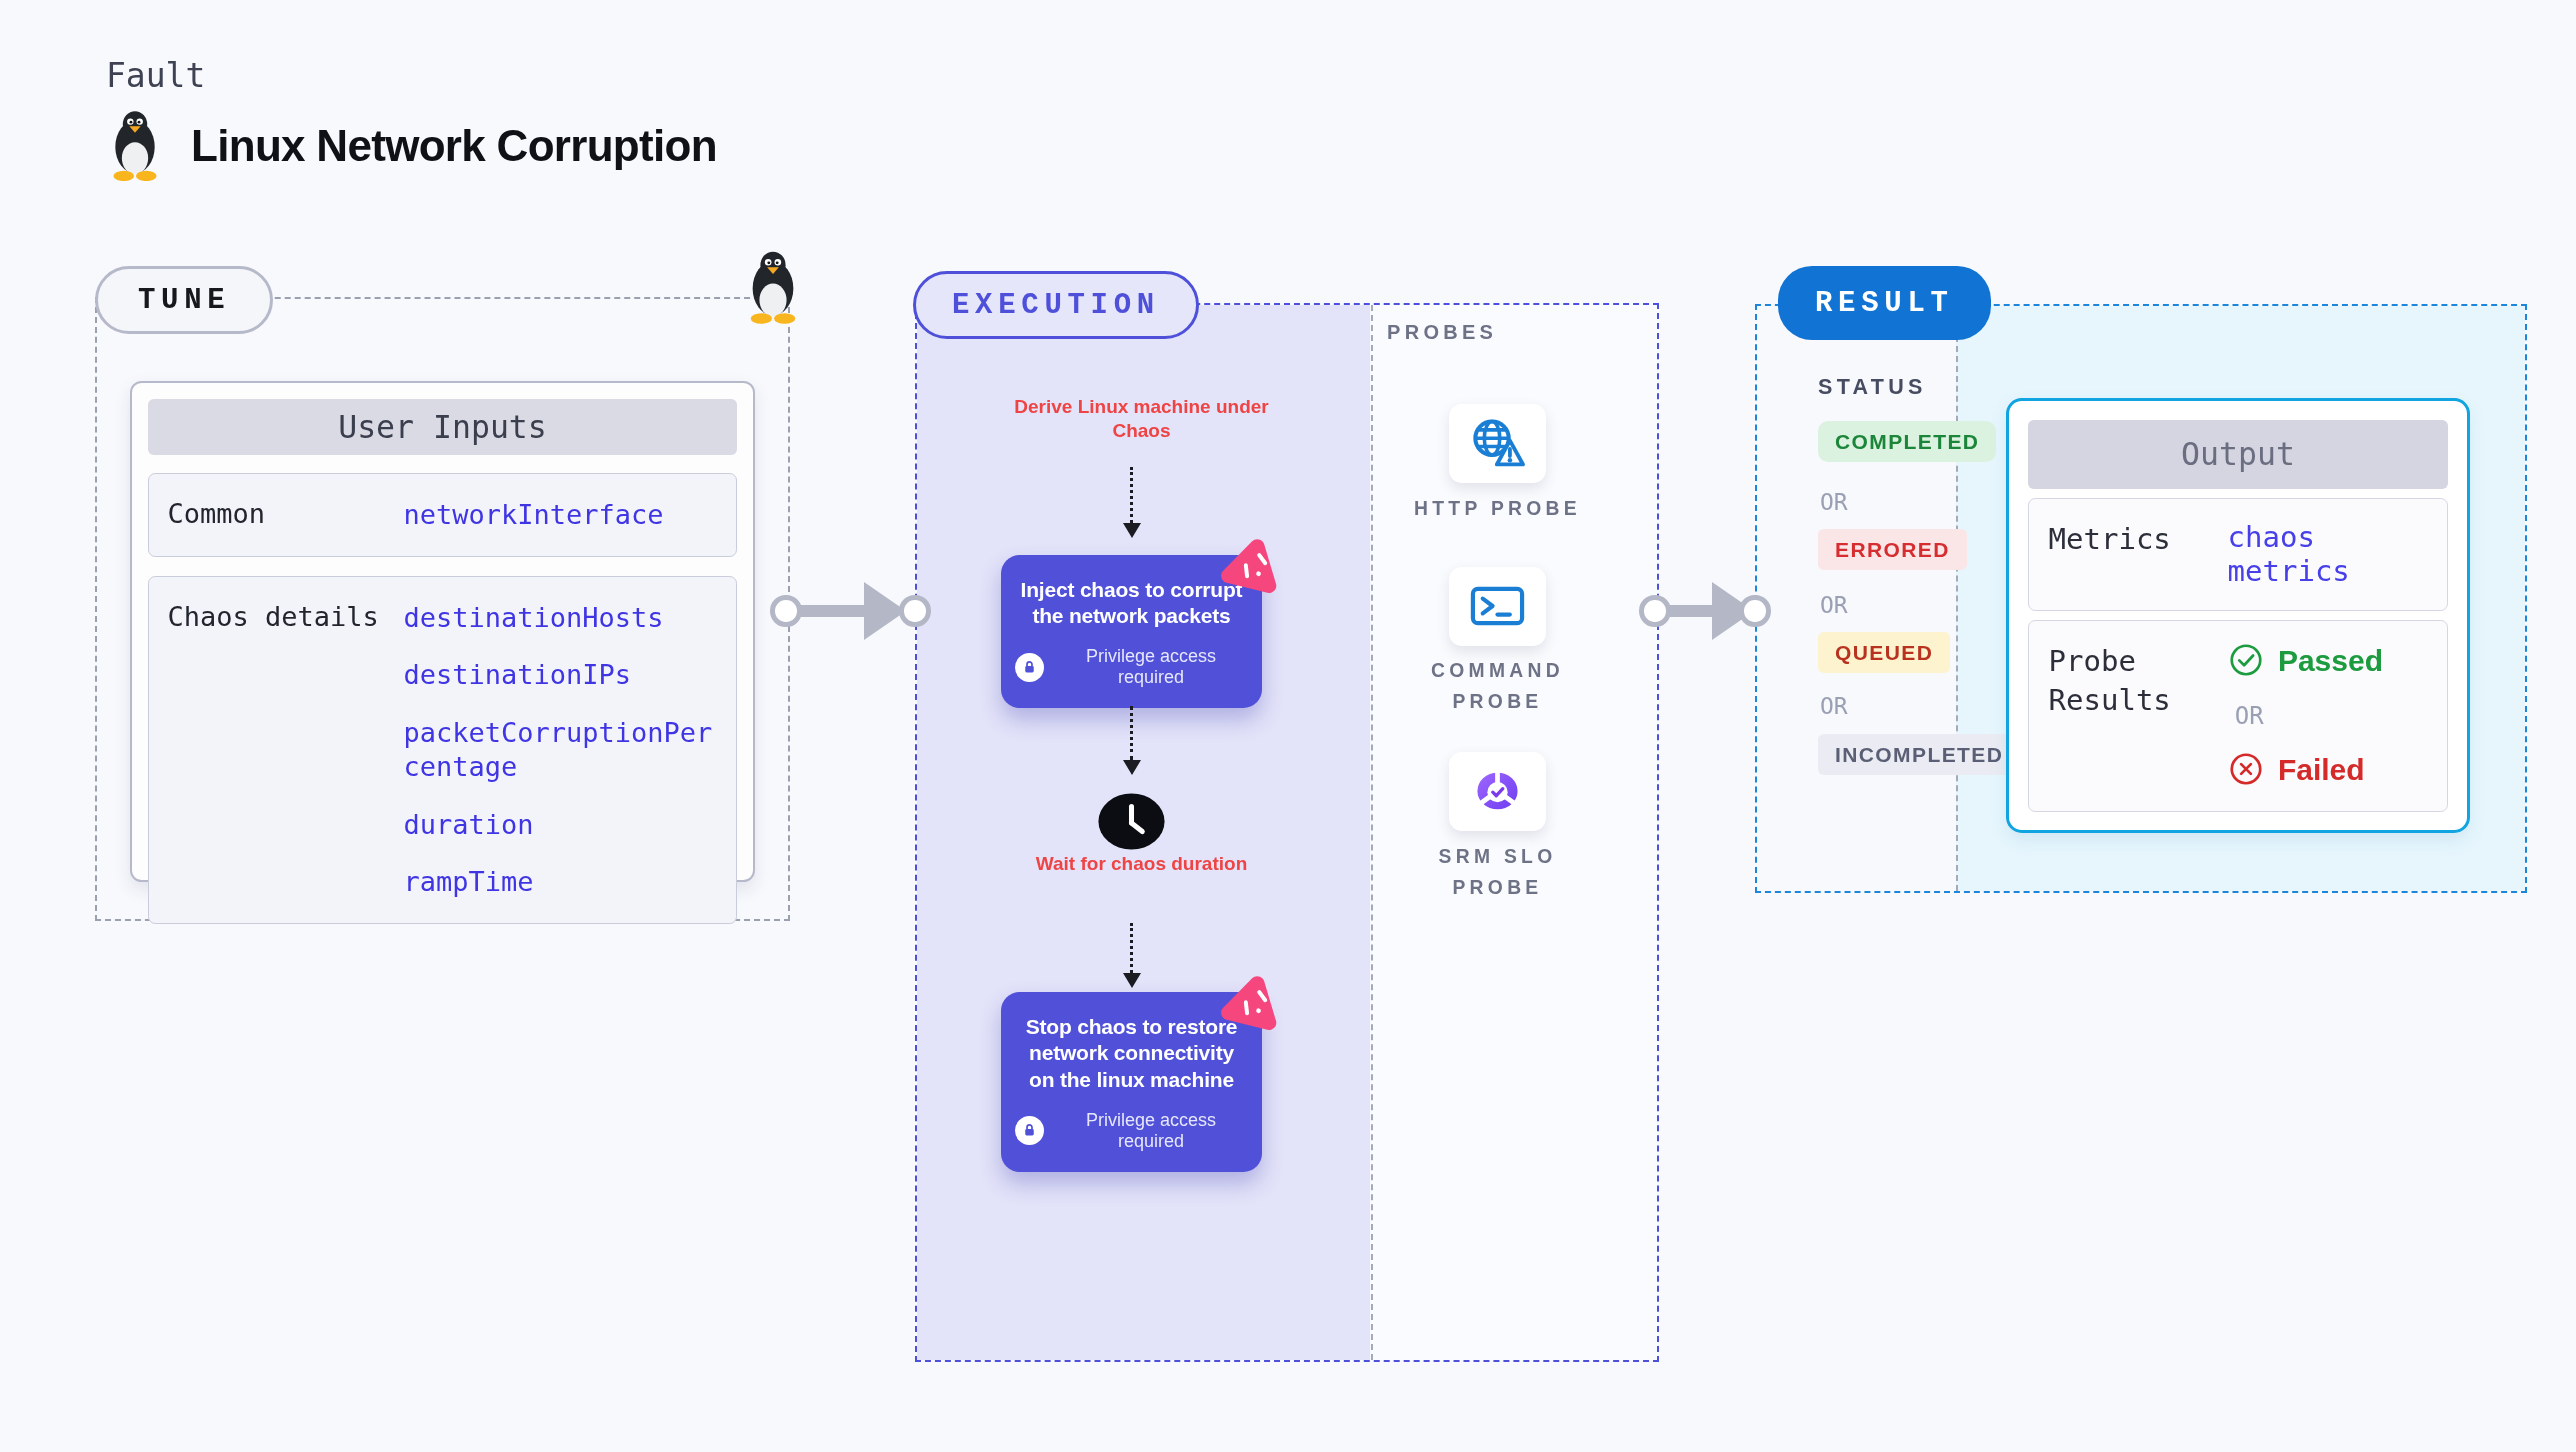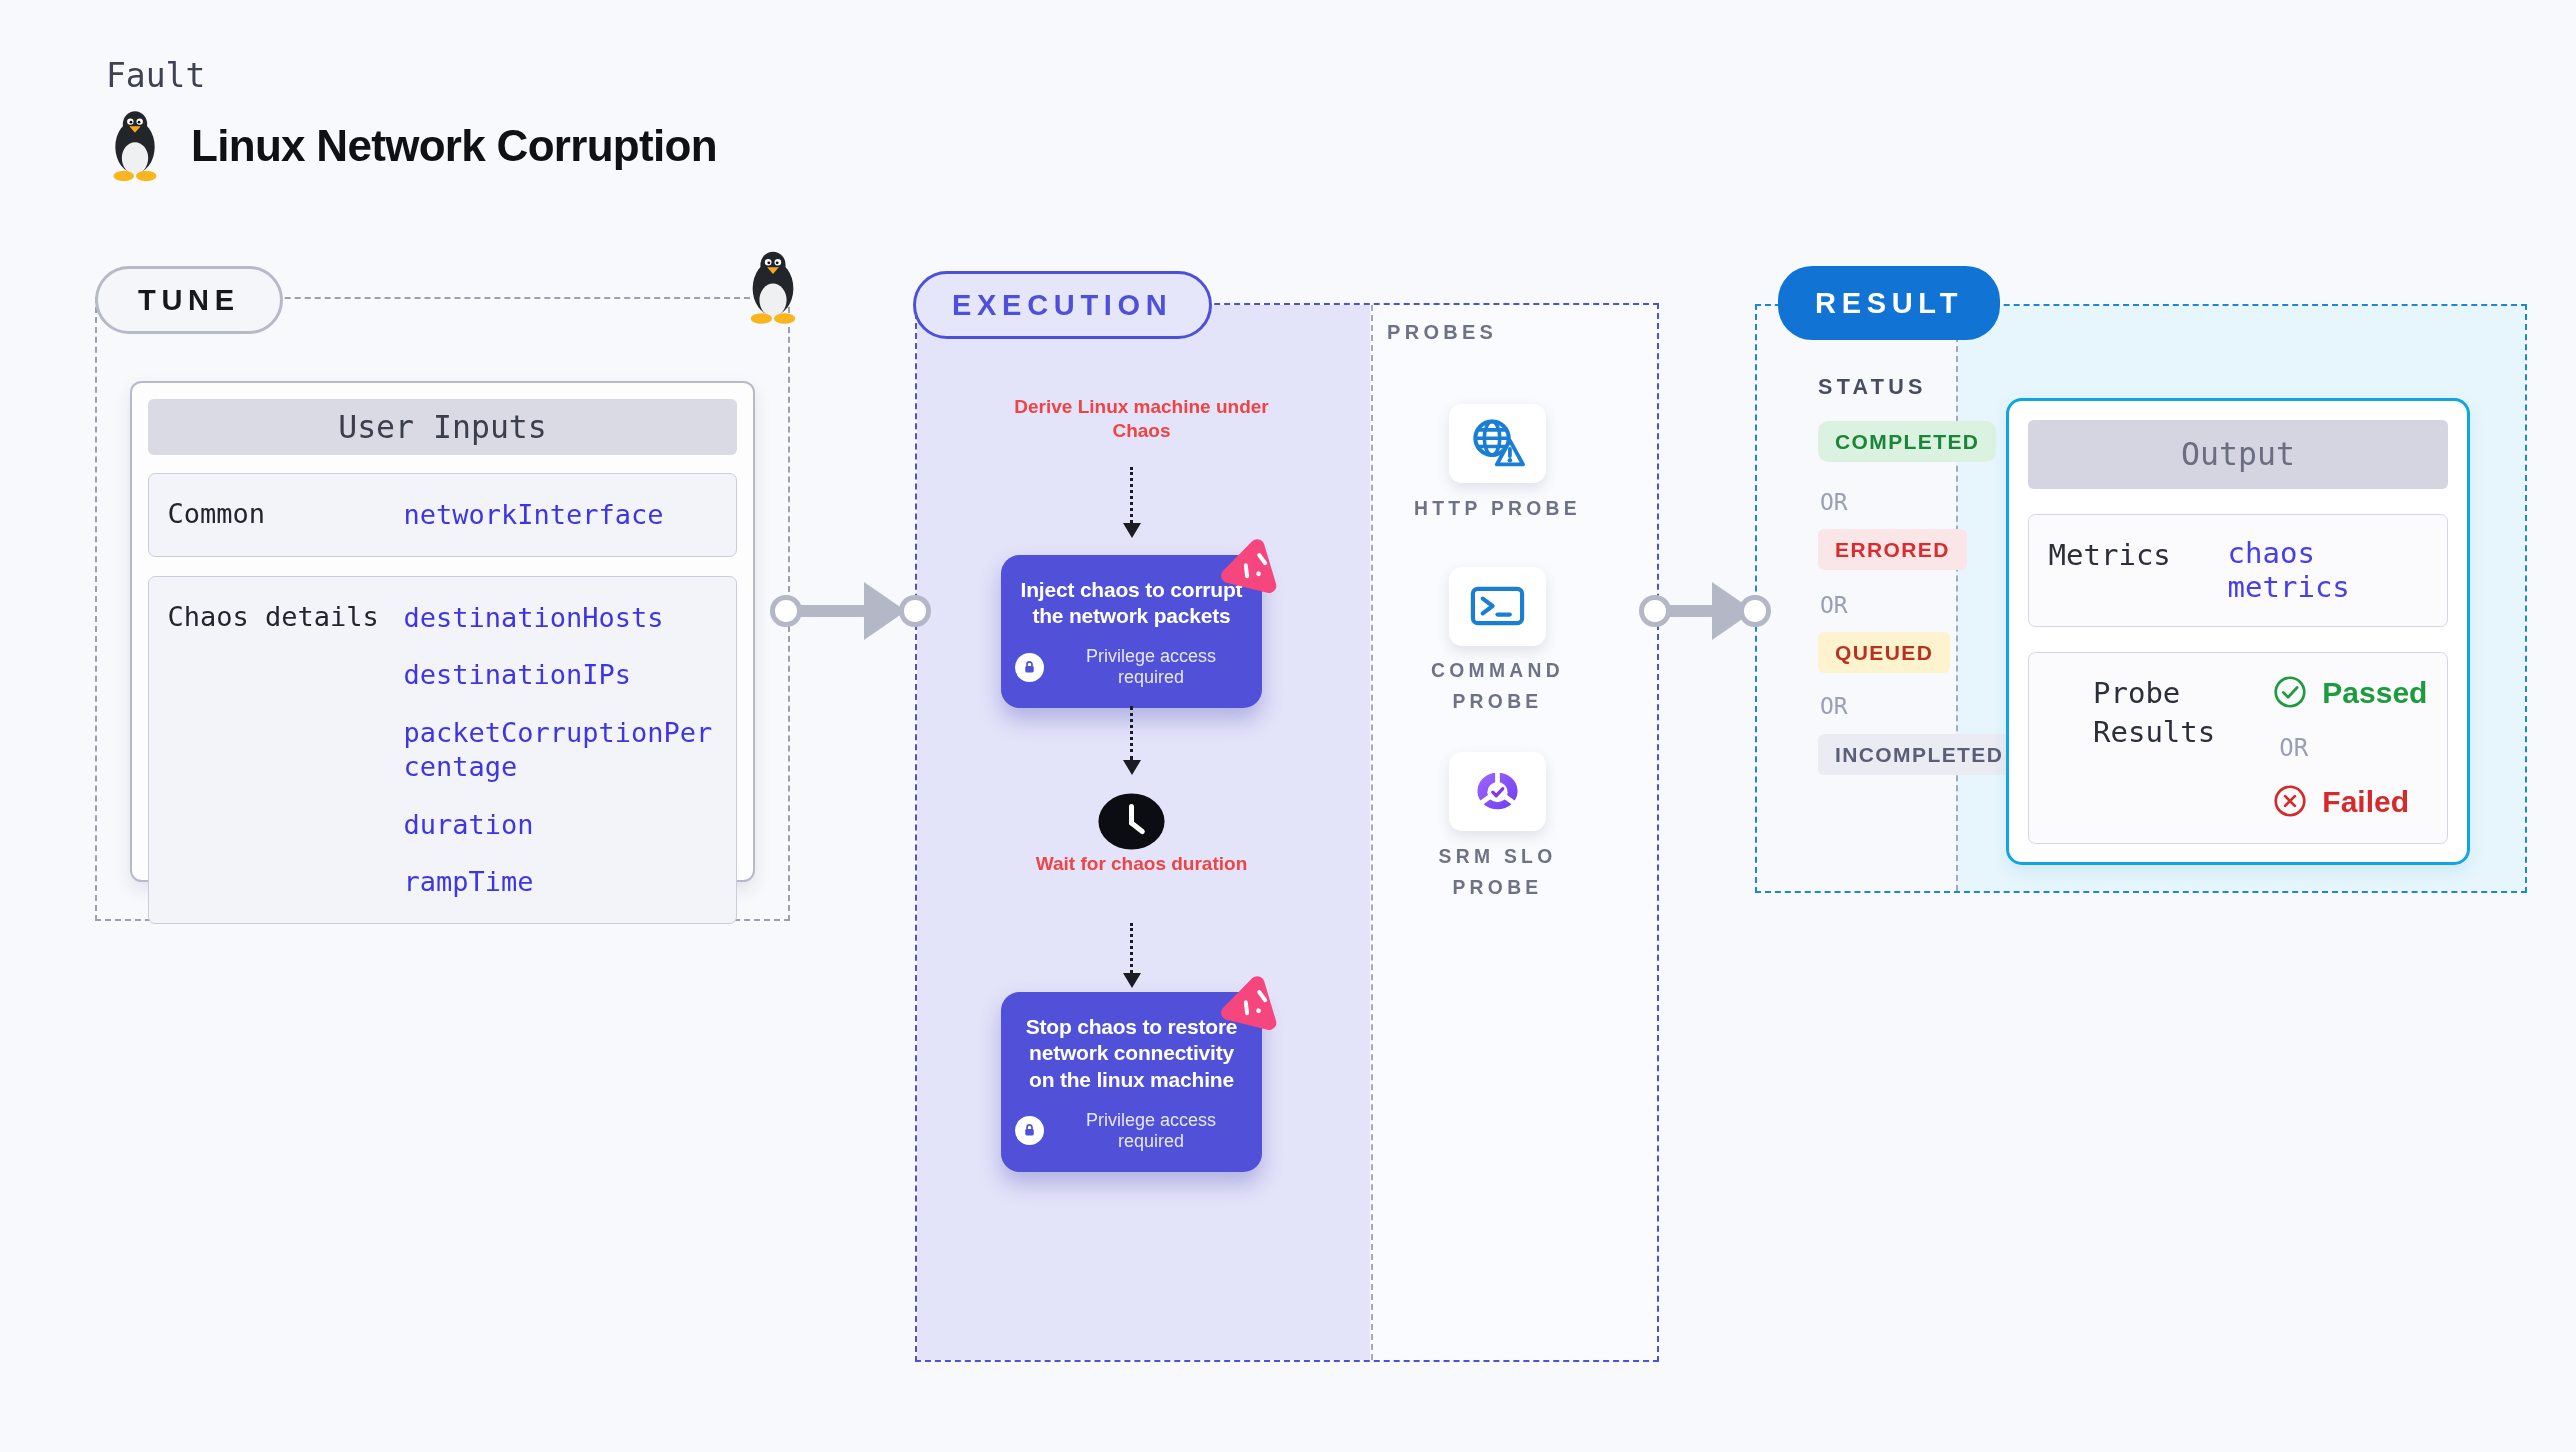--- a/index.html
+++ b/index.html
@@ -8,21 +8,21 @@
   .mono{font-family:"DejaVu Sans Mono","Liberation Mono",monospace;}
 
   
   .kicker{position:absolute;left:106px;top:56px;font-size:33px;font-weight:500;color:#3e4252;
           font-family:"DejaVu Sans Mono","Liberation Mono",monospace;}
   .title-row{position:absolute;left:105px;top:109px;display:flex;align-items:center;gap:26px;}
   .page-title{font-size:44px;font-weight:800;color:#0f1116;letter-spacing:-0.7px;}
 
   
   .pill{position:absolute;display:flex;align-items:center;justify-content:center;border-radius:34px;
-        font-family:Liberation Sans, sans-serif;font-weight:700;letter-spacing:5.7px;z-index:6;}
+        font-family:Liberation Mono, monospace;font-weight:700;letter-spacing:5.7px;z-index:6;}
   .pill-tune{left:95px;top:266px;height:62px;padding:0 40px;background:#f5f6f9;border:3.6px solid #b6b9ca;
              color:#17181d;font-size:29px;}
   .pill-exec{left:913px;top:271px;height:62px;padding:0 36px;background:#e6e6fb;border:3.6px solid #4e50d9;
              color:#4e50d9;font-size:29px;}
   .pill-result{left:1778px;top:266px;height:74px;padding:0 37px;background:#1173d4;border:none;
                color:#ffffff;font-size:29px;}
 
   
   .tune-box{position:absolute;left:95px;top:297px;width:691px;height:620px;border:2.9px dashed #9aa0ae;z-index:1;}
   .exec-box{position:absolute;left:915px;top:303px;width:740px;height:1055px;border:2.9px dashed #4e50d9;z-index:1;}
@@ -79,22 +79,22 @@
   .badge-errored{background:#fbe6e7;color:#d62d30;}
   .badge-queued{background:#fdf3cf;color:#b8321f;}
   .badge-incompleted{background:#ebecf3;color:#5a5f75;}
   .or-label{position:absolute;left:1820px;font-size:23px;color:#9aa0b4;z-index:3;}
 
   
   .output-card{position:absolute;left:2006px;top:398px;width:464px;background:#ffffff;border:3.6px solid #10a4e0;
                border-radius:15.8px;box-sizing:border-box;padding:18.6px;z-index:3;box-shadow:0 7.2px 17px rgba(30,120,170,.10);}
   .output-header{background:#d4d5e1;border-radius:5.7px;height:69px;display:flex;align-items:center;justify-content:center;
                  font-size:31.5px;font-weight:500;color:#6a6e80;}
-  .output-row{margin-top:25px;border:1.4px solid #d4d6e3;border-radius:7.2px;background:#fbfbfd;
-              display:flex;align-items:flex-start;padding:21.5px 20px;box-sizing:border-box;justify-content:flex-end;}
+  .output-row{margin-top:9px;border:1.4px solid #d4d6e3;border-radius:7.2px;background:#fbfbfd;
+              display:flex;align-items:flex-start;padding:21.5px 20px;box-sizing:border-box;}
   .output-row-label{flex:0 0 179px;font-size:29px;color:#2c2f3a;line-height:1.35;}
   .metrics-value{font-size:29px;color:#4740e8;}
   .probe-results-col{display:flex;flex-direction:column;gap:21.5px;}
   .result-line{display:flex;align-items:center;gap:14.3px;}
   .passed-text{font-size:30px;font-weight:700;color:#1d9b3f;}
   .failed-text{font-size:30px;font-weight:700;color:#d42a2a;}
   .or-small{font-size:24px;color:#9aa0b4;margin-left:7.2px;
             font-family:"DejaVu Sans Mono","Liberation Mono",monospace;}
 
   .tux{position:absolute;z-index:6;}

